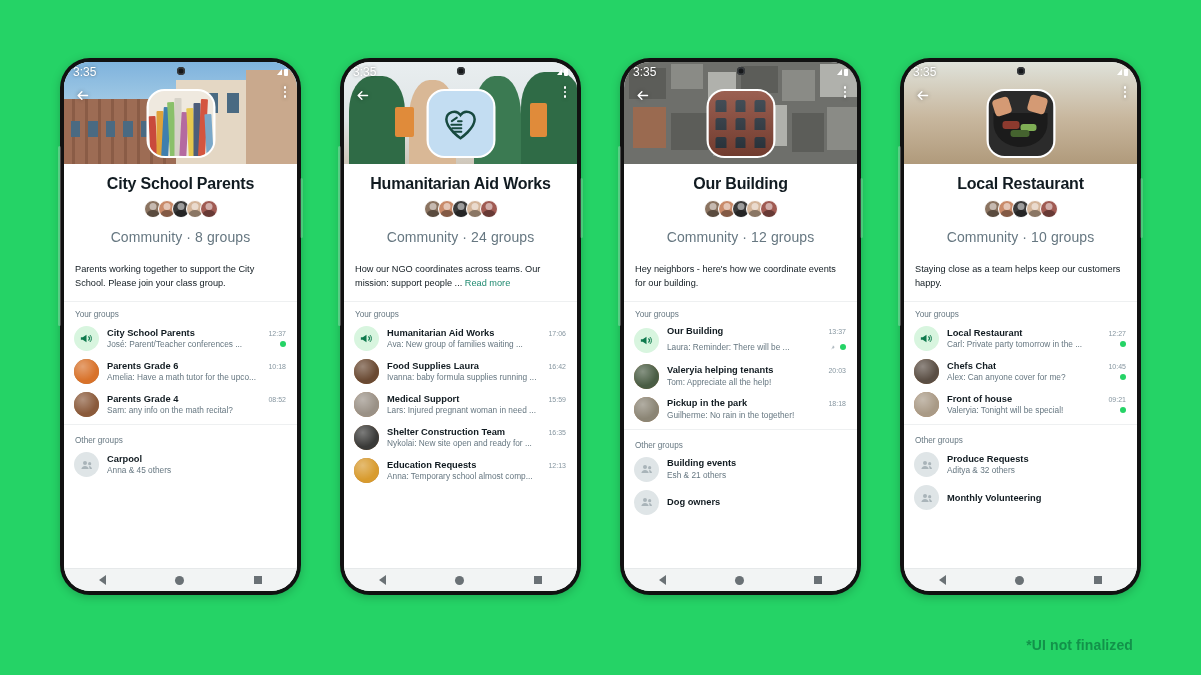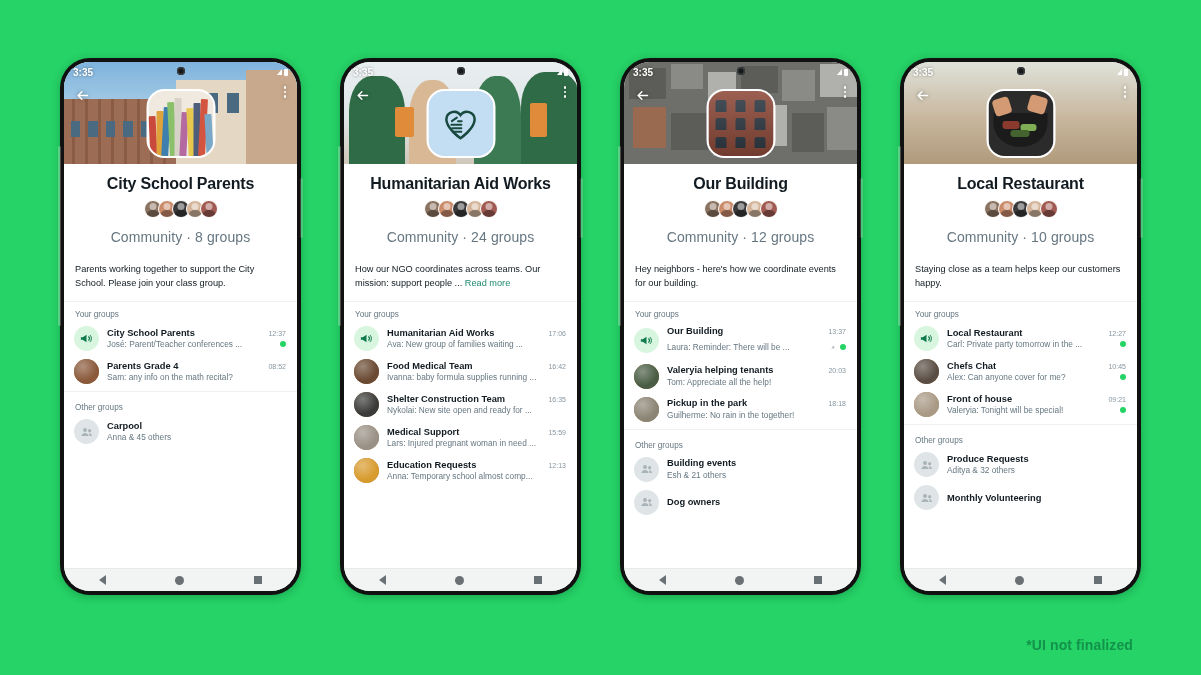--- a/index.html
+++ b/index.html
@@ -95,21 +95,21 @@
   .cover-city .blk { position:absolute; background:#8a8b86; }
   .cover-city .blk.d { background:#5c5d59; }
   .cover-city .blk.r { background:#9a6a50; }
   .cover-city .blk.l { background:#b0b1ac; }
 
   
   .statusbar {
     position: absolute; top: 0; left: 0; right: 0; height: 20px;
     display: flex; align-items: center;
     padding: 0 9px;
-    color: #fff; font-size: 10px; font-weight: 700;
+    color: #fff; font-size: 12px; font-weight: 400;
     text-shadow: 0 0 3px rgba(0,0,0,.45);
     z-index: 5;
   }
   .statusbar .spacer { flex: 1; }
   .sb-icons { display: flex; align-items: center; gap: 2px; }
   .sb-tri {
     width: 0; height: 0;
     border-left: 5px solid transparent;
     border-bottom: 6px solid #fff;
   }
@@ -370,20 +370,34 @@
                 <span class="time">12:37</span>
               </div>
               <div class="line2">
                 <span class="snippet">José: Parent/Teacher conferences ...</span>
                 <span class="dot"></span>
               </div>
             </div>
           </div>
           <div class="row">
             <div class="thumb img">
+              <i class="a" style="background:radial-gradient(circle at 35% 30%, #ffffff55, transparent 60%),#d8722a"></i>
+            </div>
+            <div class="meat">
+              <div class="line1">
+                <span class="gname">Parents Grade 6</span>
+                <span class="time">10:18</span>
+              </div>
+              <div class="line2">
+                <span class="snippet">Amelia: Have a math tutor for the upco...</span>
+              </div>
+            </div>
+          </div>
+          <div class="row">
+            <div class="thumb img">
               <i class="a" style="background:radial-gradient(circle at 35% 30%, #ffffff55, transparent 60%),#8a5a3b"></i>
             </div>
             <div class="meat">
               <div class="line1">
                 <span class="gname">Parents Grade 4</span>
                 <span class="time">08:52</span>
               </div>
               <div class="line2">
                 <span class="snippet">Sam: any info on the math recital?</span>
               </div>
@@ -487,53 +501,53 @@
                 <span class="snippet">Ava: New group of families waiting ...</span>
               </div>
             </div>
           </div>
           <div class="row">
             <div class="thumb img">
               <i class="a" style="background:radial-gradient(circle at 35% 30%, #ffffff55, transparent 60%),#6a4a33"></i>
             </div>
             <div class="meat">
               <div class="line1">
-                <span class="gname">Food Medical Team</span>
+                <span class="gname">Food Supplies Laura</span>
                 <span class="time">16:42</span>
               </div>
               <div class="line2">
                 <span class="snippet">Ivanna: baby formula supplies running ...</span>
+              </div>
+            </div>
+          </div>
+          <div class="row">
+            <div class="thumb img">
+              <i class="a" style="background:radial-gradient(circle at 35% 30%, #ffffff55, transparent 60%),#9a9186"></i>
+            </div>
+            <div class="meat">
+              <div class="line1">
+                <span class="gname">Medical Support</span>
+                <span class="time">15:59</span>
+              </div>
+              <div class="line2">
+                <span class="snippet">Lars: Injured pregnant woman in need ...</span>
               </div>
             </div>
           </div>
           <div class="row">
             <div class="thumb img">
               <i class="a" style="background:radial-gradient(circle at 35% 30%, #ffffff55, transparent 60%),#3a3a38"></i>
             </div>
             <div class="meat">
               <div class="line1">
                 <span class="gname">Shelter Construction Team</span>
                 <span class="time">16:35</span>
               </div>
               <div class="line2">
                 <span class="snippet">Nykolai: New site open and ready for ...</span>
-              </div>
-            </div>
-          </div>
-          <div class="row">
-            <div class="thumb img">
-              <i class="a" style="background:radial-gradient(circle at 35% 30%, #ffffff55, transparent 60%),#9a9186"></i>
-            </div>
-            <div class="meat">
-              <div class="line1">
-                <span class="gname">Medical Support</span>
-                <span class="time">15:59</span>
-              </div>
-              <div class="line2">
-                <span class="snippet">Lars: Injured pregnant woman in need ...</span>
               </div>
             </div>
           </div>
           <div class="row">
             <div class="thumb img">
               <i class="a" style="background:radial-gradient(circle at 35% 30%, #ffffff55, transparent 60%),#d89b2e"></i>
             </div>
             <div class="meat">
               <div class="line1">
                 <span class="gname">Education Requests</span>

